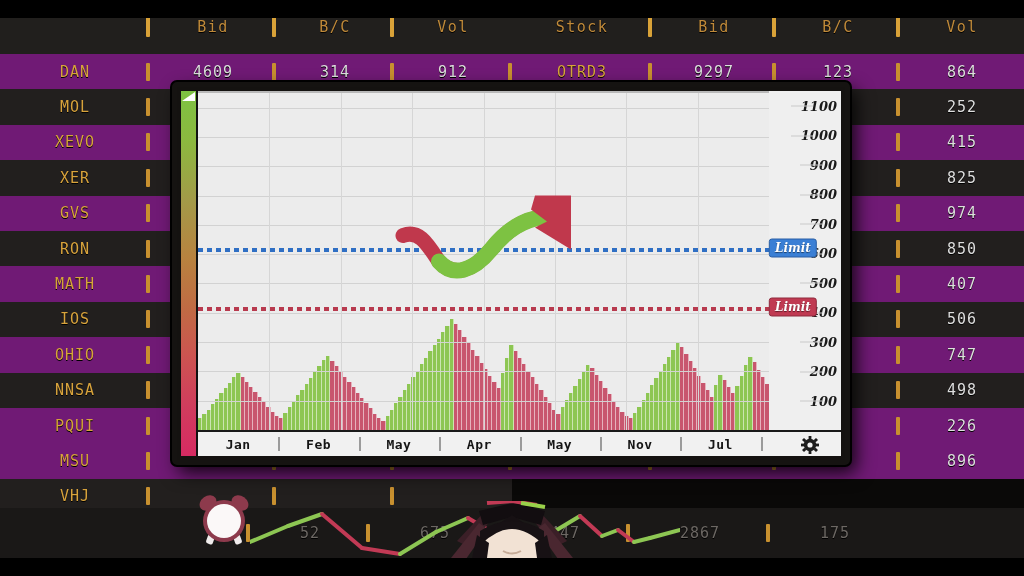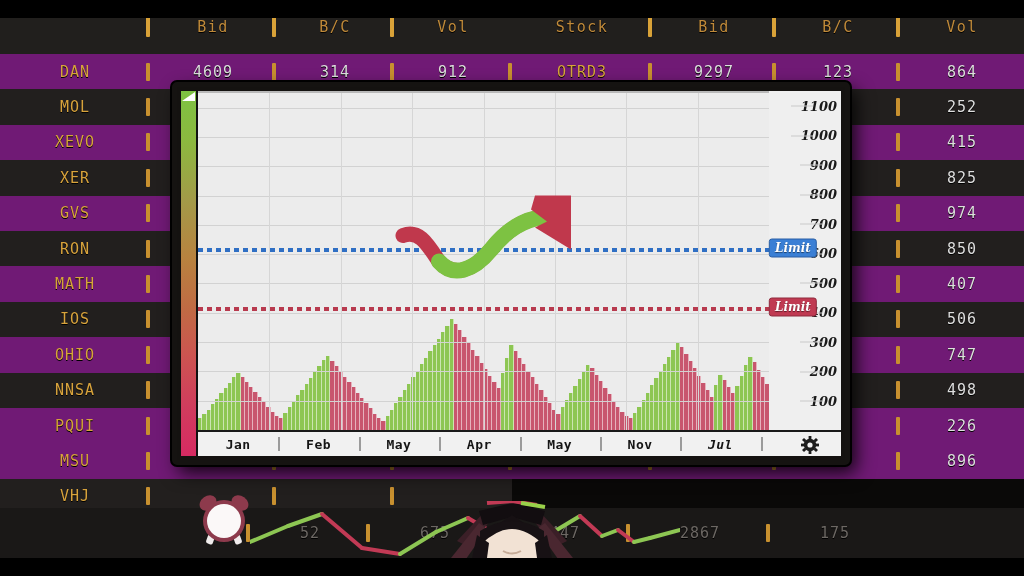--- a/index.html
+++ b/index.html
@@ -865,21 +865,21 @@
             <div class="xlab" style="left: 18.75%;">Feb</div>
             <div class="xsep" style="left: 25%;"></div>
             <div class="xlab" style="left: 31.25%;">May</div>
             <div class="xsep" style="left: 37.5%;"></div>
             <div class="xlab" style="left: 43.75%;">Apr</div>
             <div class="xsep" style="left: 50%;"></div>
             <div class="xlab" style="left: 56.25%;">May</div>
             <div class="xsep" style="left: 62.5%;"></div>
             <div class="xlab" style="left: 68.75%;">Nov</div>
             <div class="xsep" style="left: 75%;"></div>
-            <div class="xlab" style="left: 81.25%; font-style: italic;">Jul</div>
+            <div class="xlab" style="left: 81.25%;">Jul</div>
             <div class="xsep" style="left: 87.5%;"></div>
           </div>
 
       </div>
     </div>
   </div>
 
   <svg class="sprite" viewBox="0 0 190 75">
     <path d="M40,40 L70,8 L78,14 L52,46 Z" fill="#3b1f27"></path>
     <path d="M150,40 L120,8 L112,14 L138,46 Z" fill="#3b1f27"></path>

